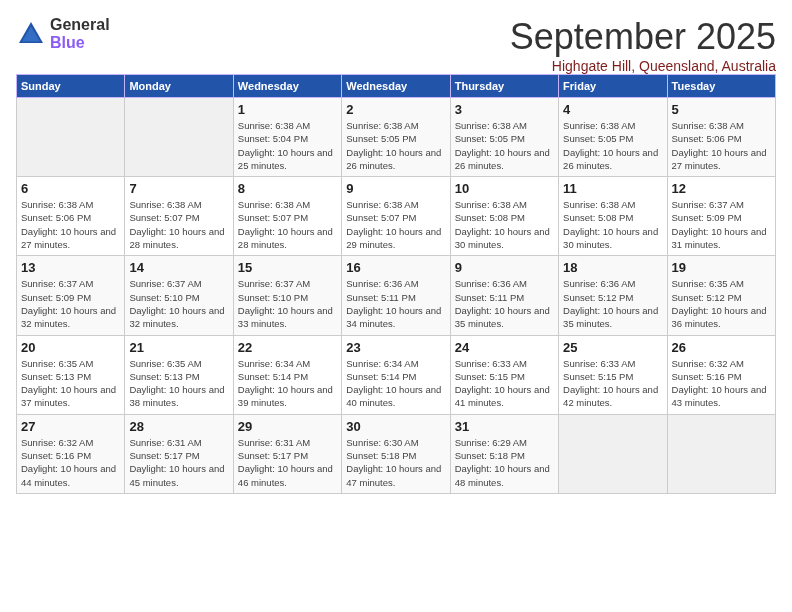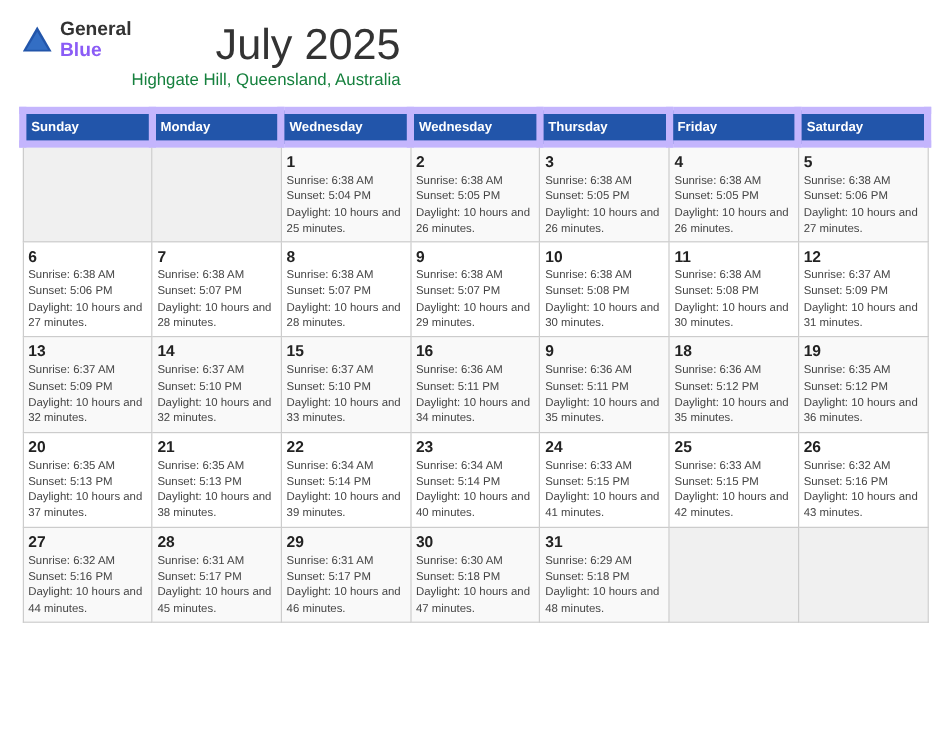--- a/index.html
+++ b/index.html
@@ -5,50 +5,51 @@
     * { box-sizing: border-box; margin: 0; padding: 0; }
     body {
       font-family: Arial, sans-serif;
       background: #fff;
       width: 792px;
       min-height: 612px;
       padding: 16px;
     }
     .header {
       display: flex;
+      justify-content: space-between;
       align-items: flex-start;
-      margin-bottom: 15px;
+      margin-bottom: 0;
     }
     .logo {
       display: flex;
       align-items: center;
       gap: 4px;
     }
     .logo-text-general { color: #333; font-size: 16px; font-weight: bold; }
     .logo-text-blue { color: #8b5cf6; font-size: 16px; font-weight: bold; }
     .logo-icon {
       width: 30px; height: 30px;
     }
     .title-block { text-align: right; }
     .month-title { font-size: 36px; color: #333; font-weight: 300; }
-    .location-title { font-size: 14px; color: #15803d; }
+    .location-title { font-size: 14px; color: #7f1d1d; }
 
     .calendar {
       width: 100%;
       border-collapse: collapse;
       font-size: 10px;
     }
     .calendar thead th {
       background: #2255aa;
       color: #fff;
       padding: 5px 4px;
       text-align: left;
       font-size: 11px;
       font-weight: bold;
-      border: 6px solid #c4b5fd;
+      border: 1px solid #c4b5fd;
     }
     .calendar tbody td {
       border: 1px solid #ccc;
       vertical-align: top;
       padding: 4px;
       width: 108px;
       min-height: 80px;
     }
     .calendar tbody tr:nth-child(odd) td {
       background: #f9f9f9;
@@ -78,35 +79,35 @@
     <svg class="logo-icon" viewBox="0 0 40 40">
       <polygon points="20,4 36,32 4,32" fill="#2255aa"></polygon>
       <polygon points="20,10 32,30 8,30" fill="#4488dd" opacity="0.5"></polygon>
     </svg>
     <div>
       <span class="logo-text-general">General</span><br>
       <span class="logo-text-blue">Blue</span>
     </div>
   </div>
   <div class="title-block">
-    <div class="month-title">July 2025</div>
+    <div class="month-title">September 2025</div>
     <div class="location-title">Highgate Hill, Queensland, Australia</div>
   </div>
 </div>
 
 <table class="calendar">
   <thead>
     <tr>
     <th>Sunday</th>
         <th>Monday</th>
         <th>Wednesday</th>
         <th>Wednesday</th>
         <th>Thursday</th>
         <th>Friday</th>
-        <th>Saturday</th>
+        <th>Tuesday</th>
       </tr>
   </thead>
   <tbody id="calendar-body">
   <tr>
         <td class="empty-cell"></td>
         <td class="empty-cell"></td>
         <td>
           <span class="day-number">1</span>
           <div class="day-info">Sunrise: 6:38 AM<br>Sunset: 5:04 PM<br>Daylight: 10 hours and 25 minutes.</div>
         </td>

